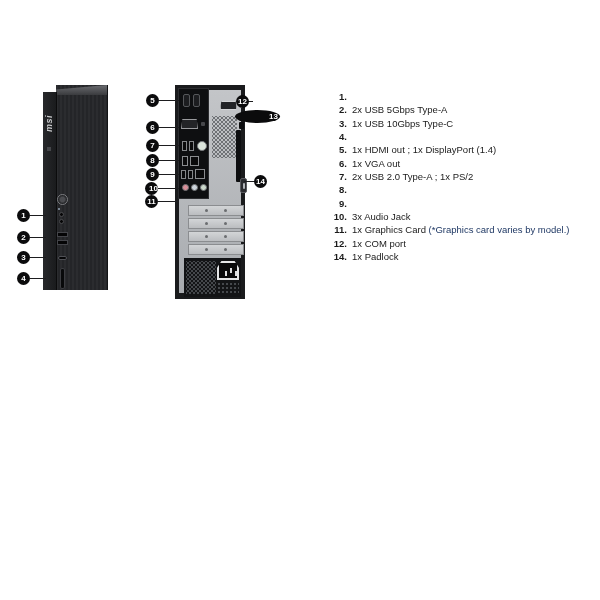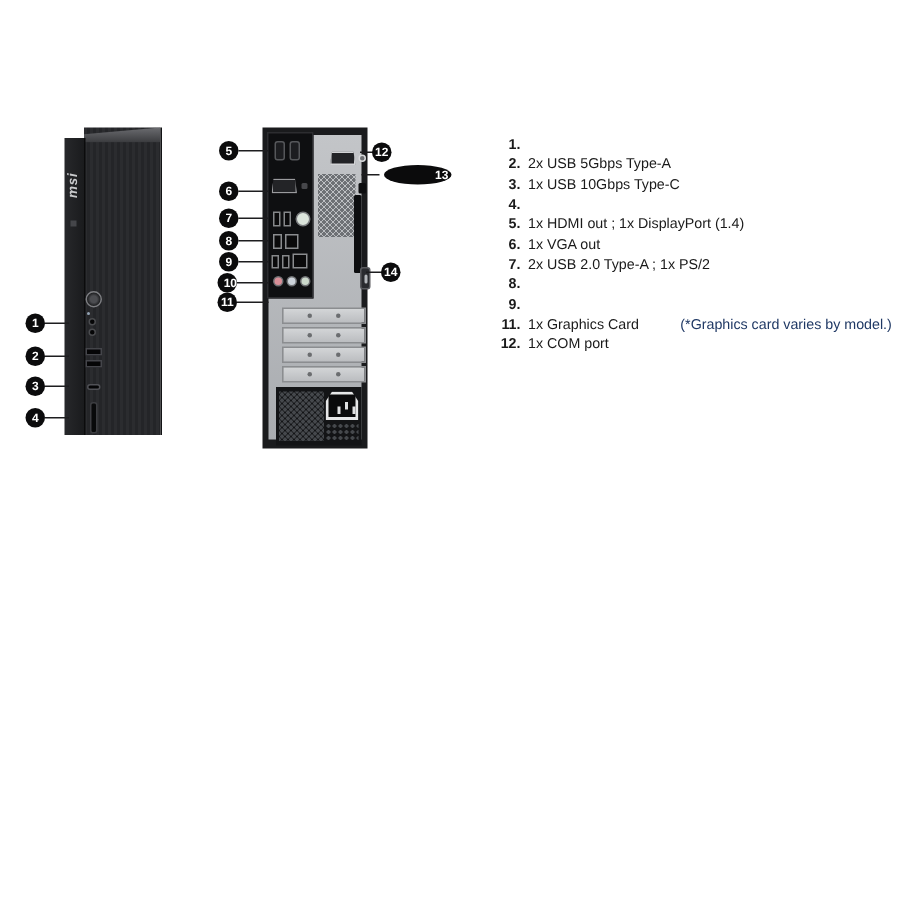--- a/index.html
+++ b/index.html
@@ -94,21 +94,21 @@
 
   
   .callout{position:absolute;width:13px;height:13px;border-radius:50%;background:#0b0b0c;
     color:#ffffff;font-size:8px;font-weight:bold;line-height:13px;text-align:center;}
   .cline{position:absolute;height:1px;background:#1d1d1f;}
 
   
   .legend{position:absolute;left:330px;top:90px;width:268px;}
   .legend-row{display:flex;font-size:9.5px;line-height:13.35px;color:#1a1a1a;}
   .legend-num{width:17px;min-width:17px;text-align:right;font-weight:bold;padding-right:5px;}
-  .legend-note{color:#1f3864;margin-left:25px;}
+  .legend-note{color:#1f3864;}
 </style>
 </head>
 <body>
 
 <div class="canvas">
 
   <div class="front">
     <div class="front-body"></div>
     <div class="front-cap"></div>
     <div class="front-bezel">
@@ -199,22 +199,22 @@
   <div class="callout" style="left:17px;top:231px;">2</div>
   <div class="callout" style="left:17px;top:251px;">3</div>
   <div class="callout" style="left:17px;top:272px;">4</div>
   <div class="callout" style="left:146px;top:94px;">5</div>
   <div class="callout" style="left:146px;top:121px;">6</div>
   <div class="callout" style="left:146px;top:139px;">7</div>
   <div class="callout" style="left:146px;top:154px;">8</div>
   <div class="callout" style="left:146px;top:168px;">9</div>
   <div class="callout" style="left:145px;top:182px;text-align:right;">10</div>
   <div class="callout" style="left:145px;top:195px;">11</div>
-  <div class="callout" style="left:248px;top:95px;">12</div>
-  <div class="callout" style="left:256px;top:110px;padding-left:32px;">13</div>
+  <div class="callout" style="left:236px;top:95px;">12</div>
+  <div class="callout" style="left:235px;top:110px;padding-left:32px;">13</div>
   <div class="callout" style="left:254px;top:175px;text-align:center;">14</div>
 
   <div class="legend">
     <div class="legend-row">
       <span class="legend-num">1.</span>
     </div>
     <div class="legend-row">
       <span class="legend-num">2.</span>
       <span class="legend-text">2x USB 5Gbps Type-A</span>
     </div>
@@ -237,22 +237,30 @@
       <span class="legend-num">7.</span>
       <span class="legend-text">2x USB 2.0 Type-A ; 1x PS/2</span>
     </div>
     <div class="legend-row">
       <span class="legend-num">8.</span>
     </div>
     <div class="legend-row">
       <span class="legend-num">9.</span>
     </div>
     <div class="legend-row">
+      <span class="legend-num">10.</span>
+      <span class="legend-text">3x Audio Jack</span>
+    </div>
+    <div class="legend-row">
       <span class="legend-num">11.</span>
       <span class="legend-text"><span>1x Graphics Card </span><span class="legend-note">(*Graphics card varies by model.)</span></span>
     </div>
     <div class="legend-row">
       <span class="legend-num">12.</span>
       <span class="legend-text">1x COM port</span>
     </div>
+    <div class="legend-row">
+      <span class="legend-num">14.</span>
+      <span class="legend-text">1x Padlock</span>
+    </div>
   </div>
 
 </div>
 
 </body></html>

